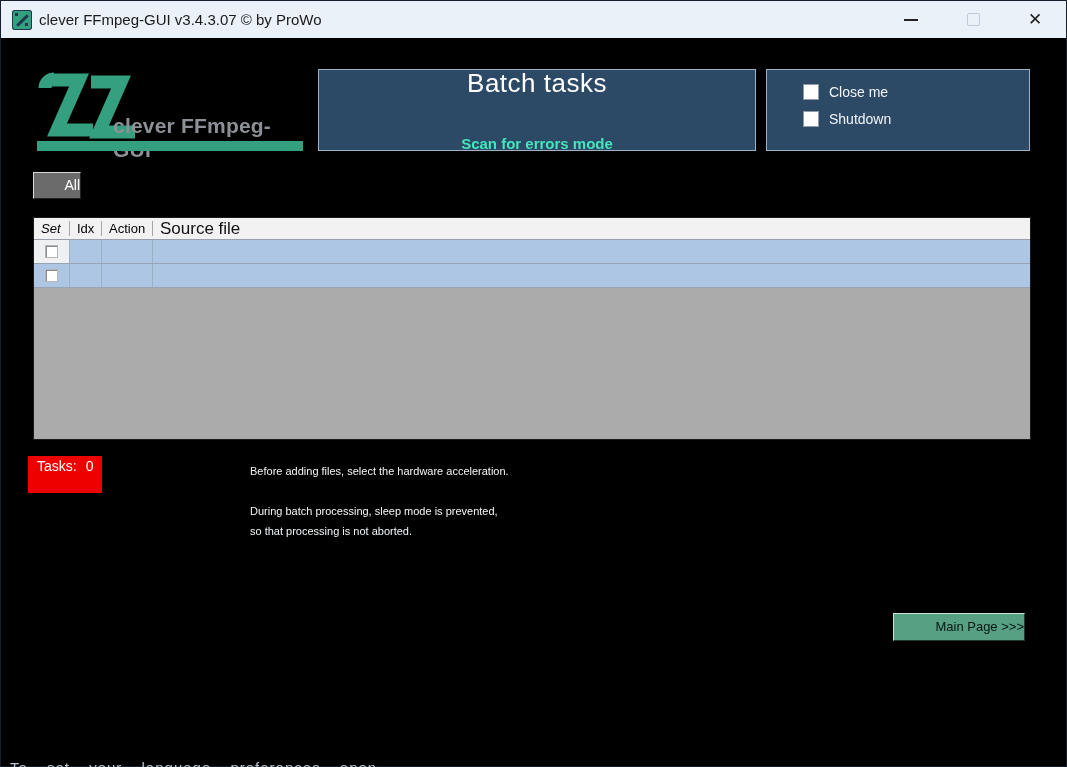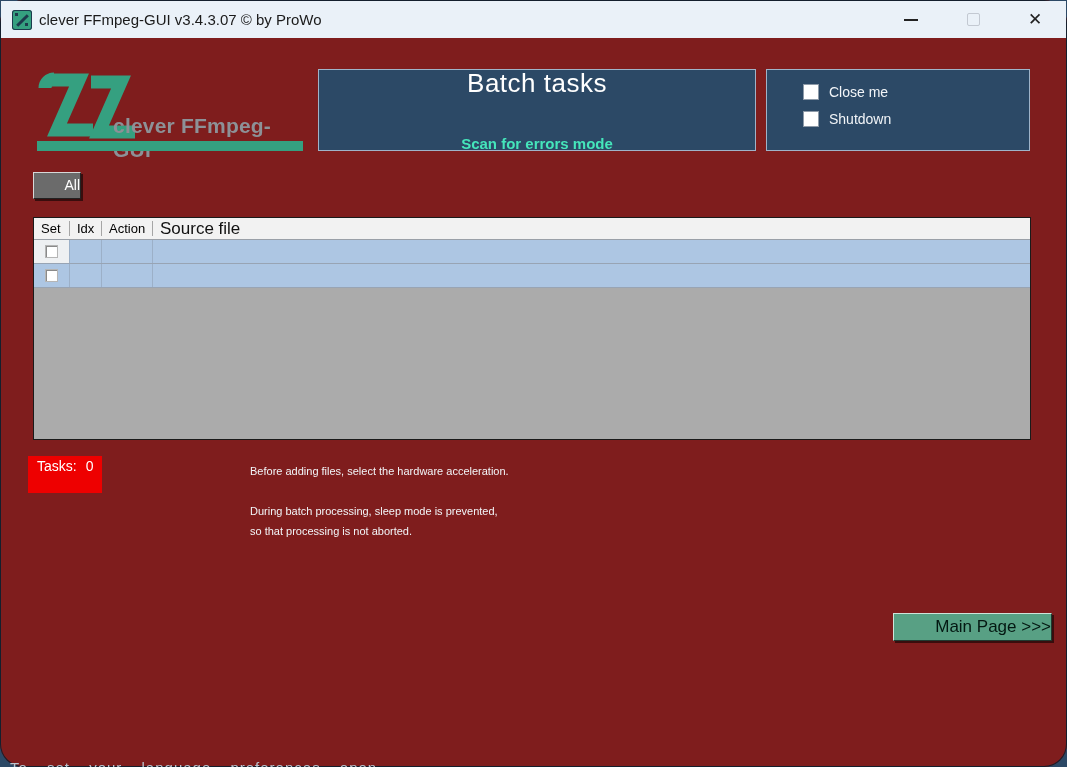--- a/index.html
+++ b/index.html
@@ -1,20 +1,20 @@
 <!DOCTYPE html>
 <html><head>
 <meta charset="utf-8">
 <style>
   * { margin:0; padding:0; box-sizing:border-box; }
   html,body { width:1067px; height:767px; overflow:hidden; }
   body { font-family:"Liberation Sans", sans-serif; background:#2c4966; position:relative; }
 
-  .window { position:absolute; inset:0; background:#7f1d1d;
-            box-shadow: inset 0 0 0 1px #141f2d; border-radius: 23px; }
+  .window { position:absolute; inset:0; background:#000000;
+            box-shadow: inset 0 0 0 1px #141f2d; }
 
   
   .titlebar { position:absolute; left:1px; top:1px; right:1px; height:37px;
               background:#eaf1f8; display:flex; align-items:center; }
   .app-icon { width:20px; height:20px; margin-left:11px; background:#35a080;
               border-radius:3px; position:relative; box-shadow: inset 0 0 0 1px #1d3a4d; }
   .app-icon::before { content:""; position:absolute; left:3px; top:9px; width:15px; height:3px;
               background:#1d3a4d; transform:rotate(-45deg); }
   .app-icon::after { content:""; position:absolute; left:3px; top:3px; width:3px; height:3px;
               background:#1d3a4d; box-shadow:10px 10px 0 #1d3a4d; }
@@ -43,35 +43,35 @@
   .logo-text { position:absolute; left:78px; top:46px; font-size:21px; font-weight:bold;
                color:#8d9197; letter-spacing:.2px; }
   .logo-bar { position:absolute; left:2px; top:73px; width:266px; height:10px; background:#35a080; }
 
   
   .btn3d { border-top:1px solid #d8d8d8; border-left:1px solid #d8d8d8;
            border-bottom:1px solid #222; border-right:1px solid #222;
            box-shadow:2px 2px 0 rgba(0,0,0,.55); text-align:right; cursor:default; }
   .all-btn { position:absolute; left:33px; top:172px; width:48px; height:27px;
              background:#6b6b6b; color:#ffffff; font-size:14px; line-height:25px; }
-  .mainpage-btn { position:absolute; left:893px; top:613px; width:159px; height:28px;
-             background:#58a084; color:#041812; font-size:17px; line-height:26px;
+  .mainpage-btn { position:absolute; left:893px; top:613px; width:132px; height:28px;
+             background:#58a084; color:#041812; font-size:13px; line-height:26px;
              border-top-color:#cfe4da; border-left-color:#cfe4da;
              border-bottom-color:#1f3a30; border-right-color:#1f3a30; }
 
   
   .grid { position:absolute; left:33px; top:217px; width:998px; height:223px;
           background:#ababab; border:1px solid #1a1a1a; display:flex; flex-direction:column; }
   .grid-header { display:flex; height:22px; background:#f2f2f2; color:#000;
                  font-size:13px; align-items:center; border-bottom:1px solid #9aa0a8; }
   .grid-header .hcell { padding-left:7px; height:15px; line-height:15px;
                  border-right:1px solid #a6a6a6; }
   .grid-row { display:flex; height:24px; background:#adc6e3; border-bottom:1px solid #98a4b4; }
   .gcell { border-right:1px solid #9cb0c8; height:100%; display:flex; align-items:center; }
-  .c-set { width:36px; justify-content:center; }
+  .c-set { width:36px; justify-content:center;font-style:italic; }
   .c-idx { width:32px; }
   .c-action { width:51px; }
   .c-src { flex:1; border-right:none; padding-left:7px; font-size:17px; color:#111; }
   .grid-row .c-set.focus { background:#eef0f2; }
   .row-check { width:13px; height:13px; background:#fff;
                box-shadow: inset 1px 1px 0 #8a8a8a, inset -1px -1px 0 #fdfdfd;
                border:1px solid #b5b5b5; }
   .grid-filler { flex:1; background:#ababab; }
 
   

